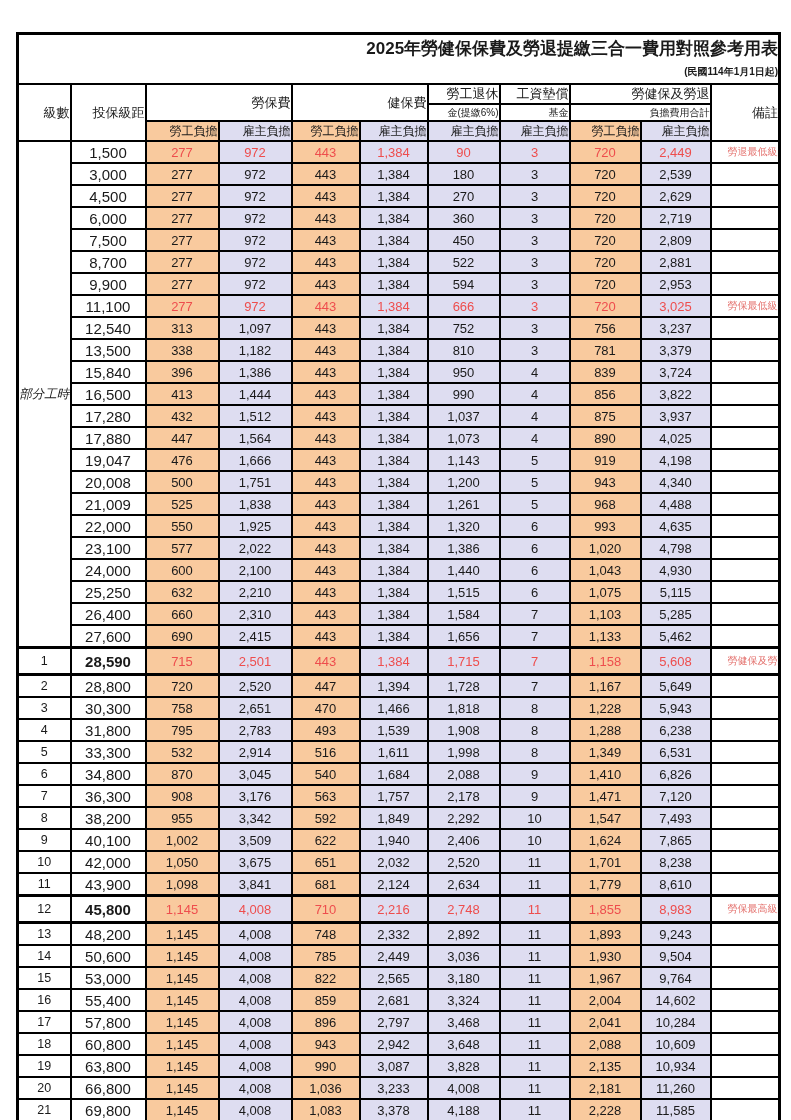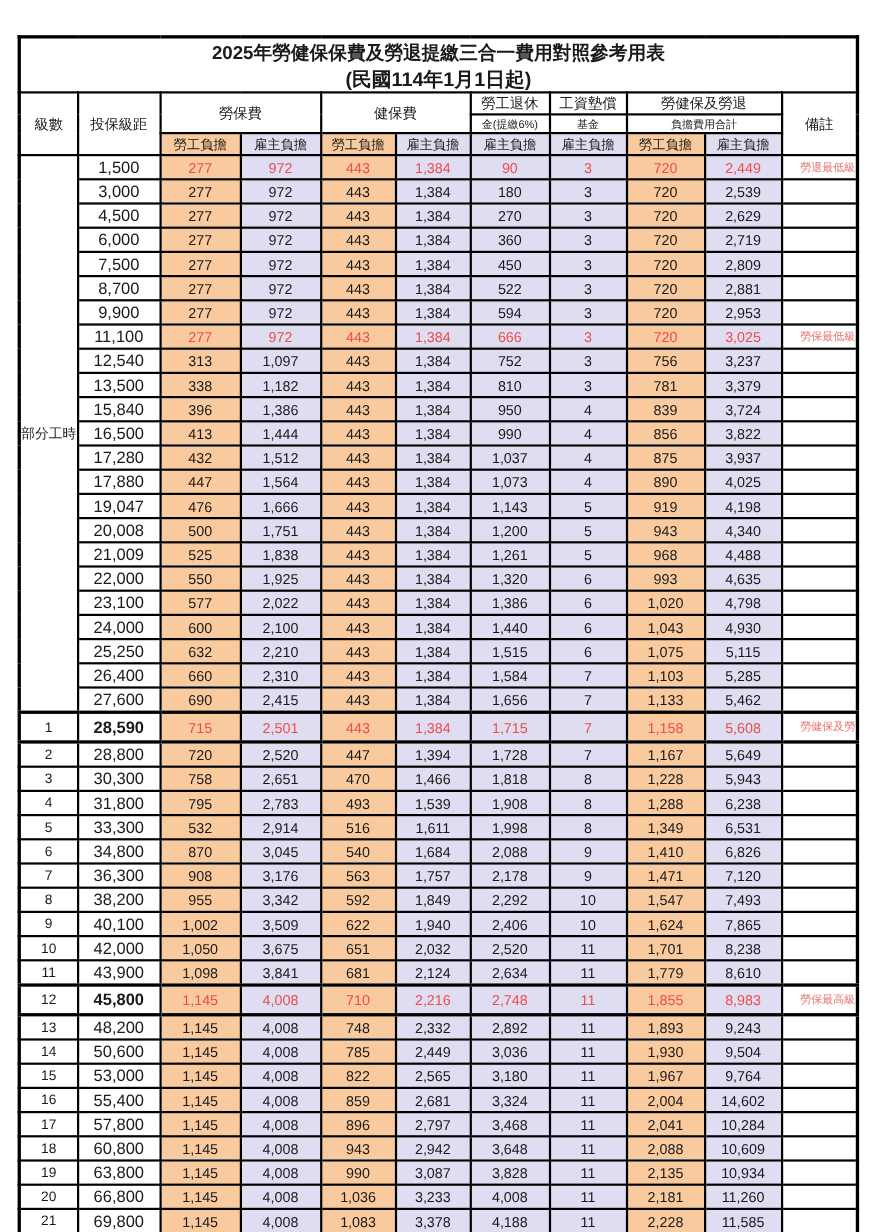--- a/index.html
+++ b/index.html
@@ -21,33 +21,33 @@
     border:3px solid var(--border);
   }
   th,td{
     border:2px solid var(--border);
     text-align:center;vertical-align:middle;
     padding:0;overflow:hidden;white-space:nowrap;
   }
   
   .title-cell{height:48px;border-bottom-width:2px;background:#fff;}
   .title-line1{font-size:17px;font-weight:bold;line-height:26px;}
-  .title-line2{font-size:18px;font-weight:bold;line-height:20px;}
+  .title-line2{font-size:10px;font-weight:bold;line-height:20px;}
   
-  thead th{font-weight:normal;background:#fff;}
+  thead th{font-weight:normal;background:#fff;text-align:right;}
   .h-group{font-size:13px;height:17px;}
   .h-group2{font-size:10px;height:15px;}
   .h-sub{font-size:12px;height:18px;}
   .bg-emp{background:var(--emp-bg);}
   .bg-er{background:var(--er-bg);}
   
   tbody td{font-size:13px;height:20px;}
   td.level{font-size:12.5px;}
   td.salary{font-size:15px;background:#fff;}
-  td.part-time{font-size:12.5px;background:#fff;letter-spacing:0;}
+  td.part-time{font-size:12.5px;background:#fff;letter-spacing:0;font-style:italic;}
   td.note-cell{font-size:10px;color:var(--note-red);background:#fff;padding:0 16px;}
   tr.red-row td.val{color:var(--red);}
   tr.red-row td.note-cell{color:var(--note-red);}
   tr.emph td{border-top-width:3px;border-bottom-width:3px;height:24px;}
   tr.emph td.salary{font-weight:bold;font-size:15px;margin-left:15px;}
 </style>
 </head>
 <body>
 
 <div class="sheet">

